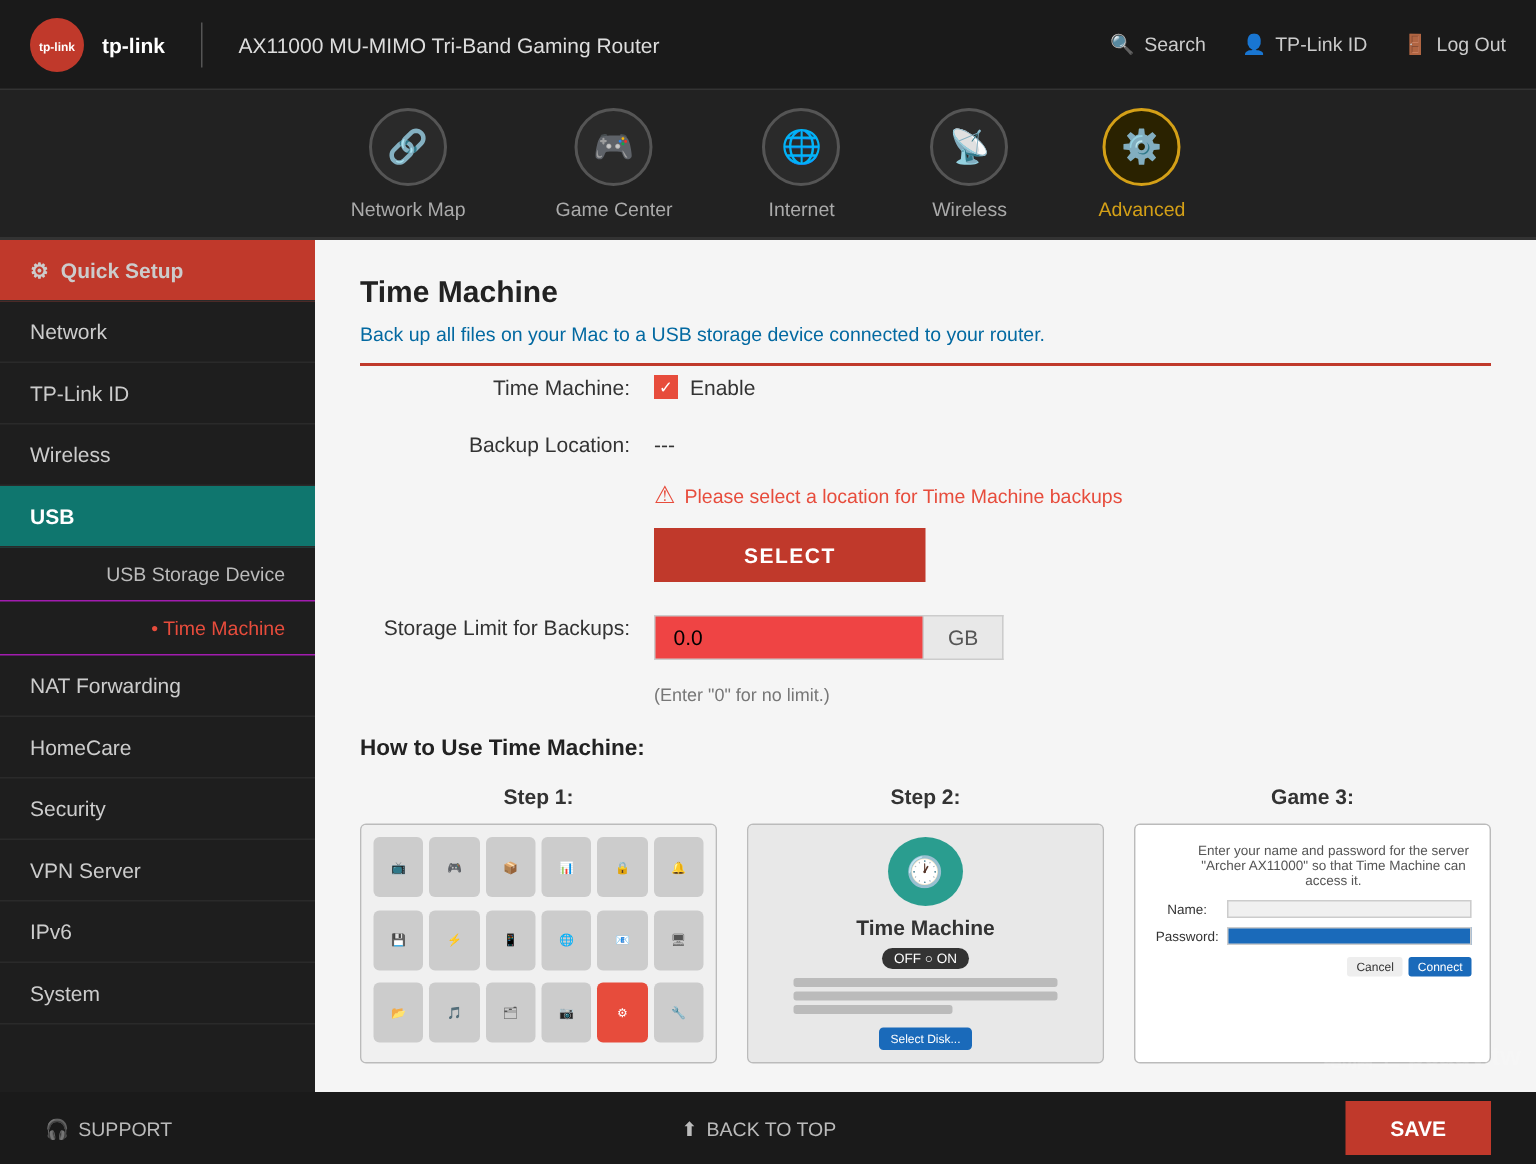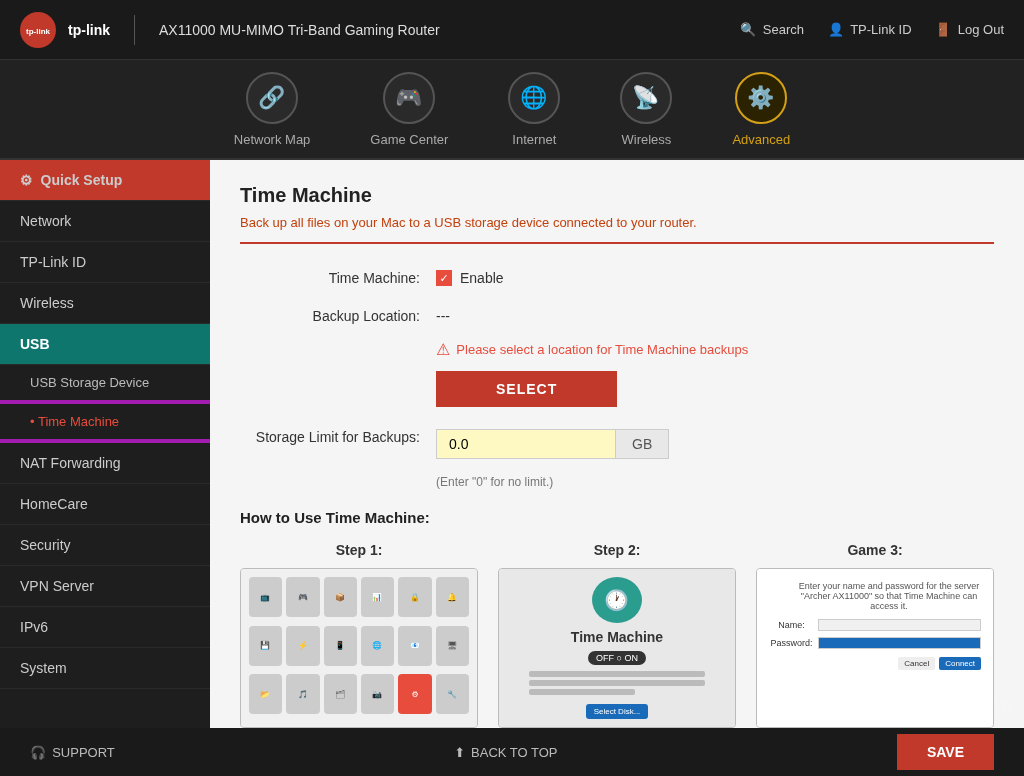--- a/index.html
+++ b/index.html
@@ -130,21 +130,22 @@
     .sidebar-item.has-icon {
       display: flex;
       align-items: center;
       gap: 8px;
     }
     .sidebar-sub {
       padding: 10px 20px 10px 30px;
       font-size: 13px;
       color: #bbb;
       cursor: pointer;
-      border-bottom: 4px solid #a21caf;
+      border-bottom: 1px solid #a21caf;
+      text-align: right;
     }
     .sidebar-sub.active {
       color: #e74c3c;
     }
     .sidebar-sub.active::before {
       content: "• ";
       color: #e74c3c;
     }
 
     
@@ -157,22 +158,21 @@
     }
 
     .page-title {
       font-size: 20px;
       font-weight: bold;
       color: #222;
       margin-bottom: 8px;
     }
     .page-desc {
       font-size: 13px;
-      color: #c2410c;
-      margin-bottom: 20px;
+      color: #0369a1;
       padding-bottom: 12px;
       border-bottom: 2px solid #c0392b;
     }
 
     
     .form-row {
       display: flex;
       align-items: flex-start;
       margin-bottom: 16px;
       gap: 16px;
@@ -229,21 +229,21 @@
 
     .storage-input-group {
       display: flex;
       align-items: center;
     }
     .storage-input {
       border: 1px solid #ccc;
       padding: 6px 12px;
       font-size: 14px;
       width: 180px;
-      background: #fef9c3;
+      background: #ef4444;
     }
     .storage-unit {
       background: #e8e8e8;
       border: 1px solid #ccc;
       border-left: none;
       padding: 6px 16px;
       font-size: 14px;
       color: #555;
     }
     .storage-hint {

